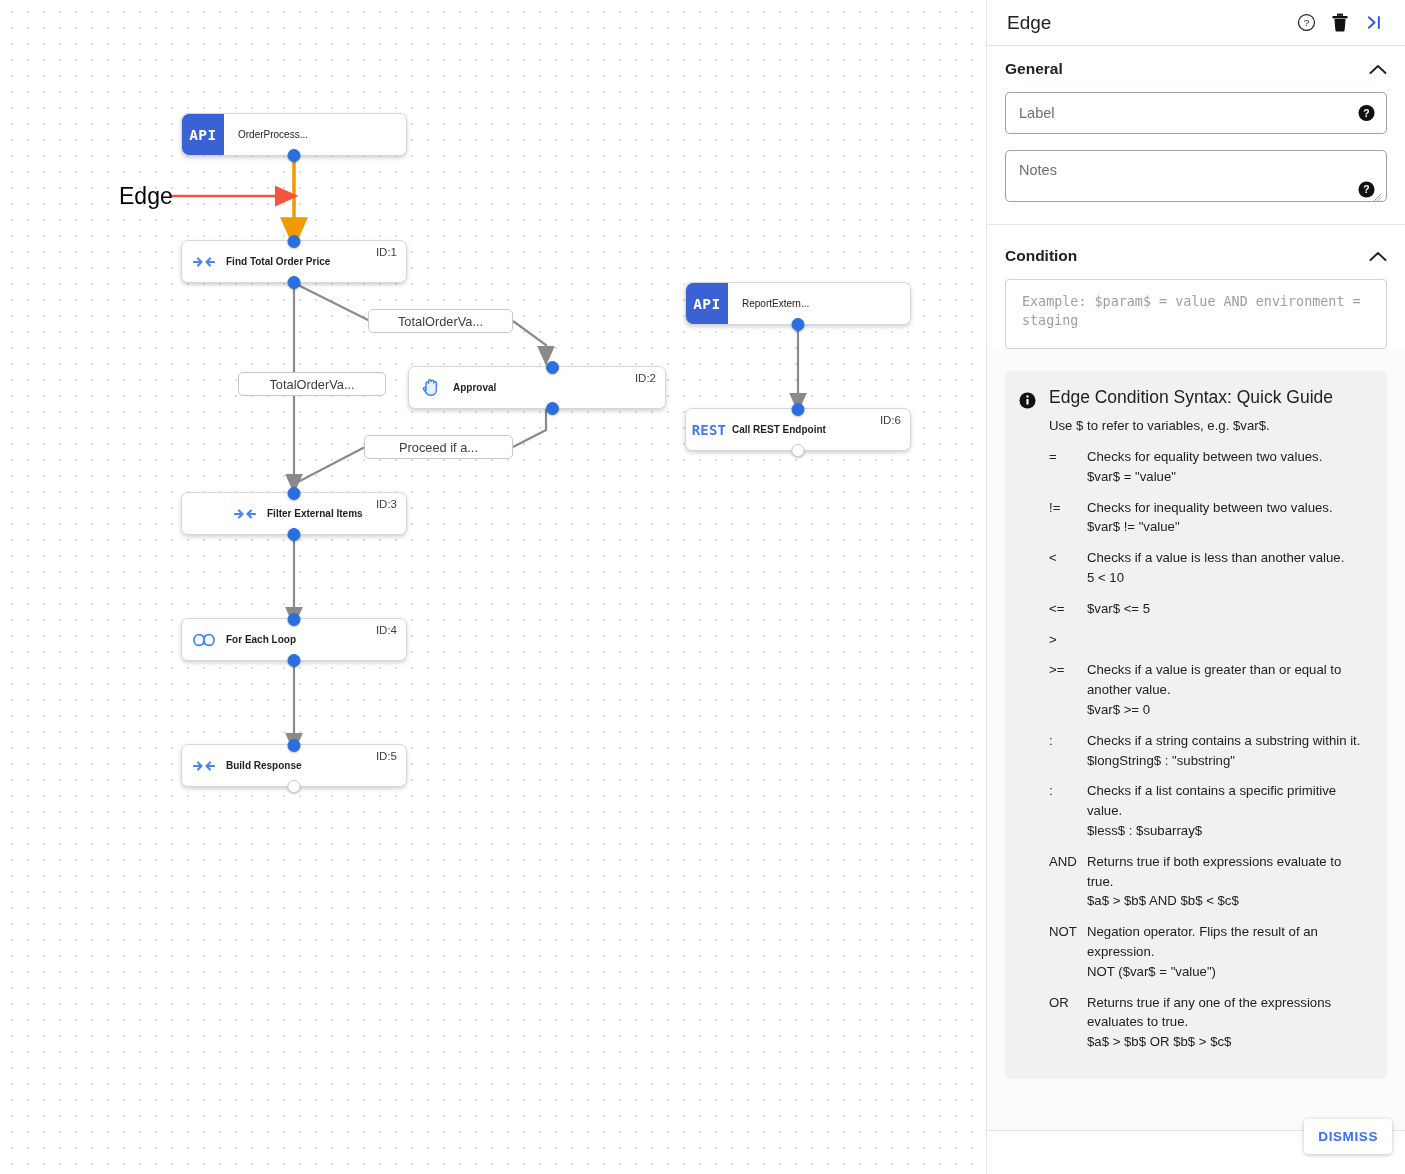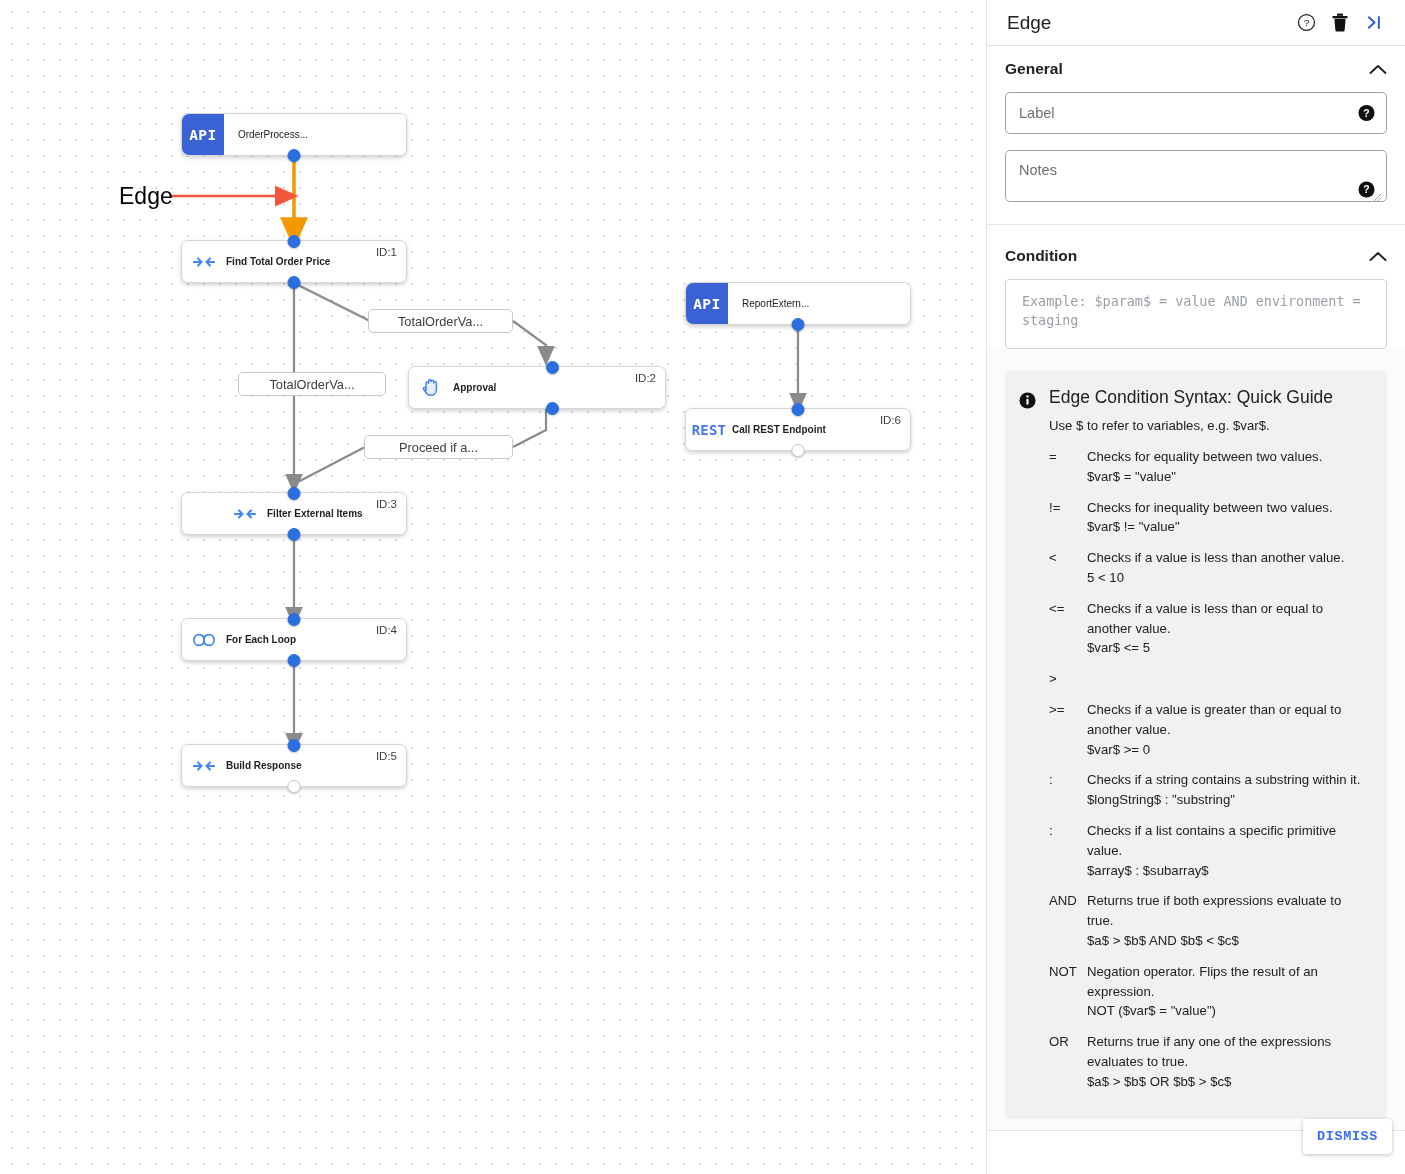--- a/index.html
+++ b/index.html
@@ -177,21 +177,21 @@
     position: absolute; left: 0; right: 0; bottom: 0;
     height: 44px;
     background: #fff;
     border-top: 1px solid #e3e3e3;
   }
   .dismiss-btn {
     position: absolute; right: 13px; bottom: 20px;
     background: #fff; color: #3b6ef0;
     border: 0; border-radius: 4px;
     box-shadow: 0 1px 4px rgba(0,0,0,0.25);
-    font-family: Liberation Mono, monospace;
+    font-family: Liberation Sans, sans-serif;
     font-size: 13.5px; font-weight: 700; letter-spacing: 0.6px;
     padding: 10px 14px; cursor: pointer;
   }
   .scroll-area { flex: 1; overflow: hidden; padding-bottom: 44px; }
 </style>
 </head>
 <body>
 
 <div id="app">
 
@@ -443,21 +443,20 @@
               <div class="op-row">
                 <div class="op-sym">&lt;</div>
                 <div class="op-desc">
                   <div>Checks if a value is less than another value.</div>
                   <div class="op-ex">5 &lt; 10</div>
                 </div>
               </div>
               <div class="op-row">
                 <div class="op-sym">&lt;=</div>
                 <div class="op-desc">
-                  <div>Checks if a value is less than or equal to another value.</div>
                   <div class="op-ex">$var$ &lt;= 5</div>
                 </div>
               </div>
               <div class="op-row">
                 <div class="op-sym">&gt;</div>
               </div>
               <div class="op-row">
                 <div class="op-sym">&gt;=</div>
                 <div class="op-desc">
                   <div>Checks if a value is greater than or equal to another value.</div>
@@ -468,21 +467,21 @@
                 <div class="op-sym">:</div>
                 <div class="op-desc">
                   <div>Checks if a string contains a substring within it.</div>
                   <div class="op-ex">$longString$ : "substring"</div>
                 </div>
               </div>
               <div class="op-row">
                 <div class="op-sym">:</div>
                 <div class="op-desc">
                   <div>Checks if a list contains a specific primitive value.</div>
-                  <div class="op-ex">$array$ : $subarray$</div>
+                  <div class="op-ex">$less$ : $subarray$</div>
                 </div>
               </div>
               <div class="op-row">
                 <div class="op-sym">AND</div>
                 <div class="op-desc">
                   <div>Returns true if both expressions evaluate to true.</div>
                   <div class="op-ex">$a$ &gt; $b$ AND $b$ &lt; $c$</div>
                 </div>
               </div>
               <div class="op-row">

